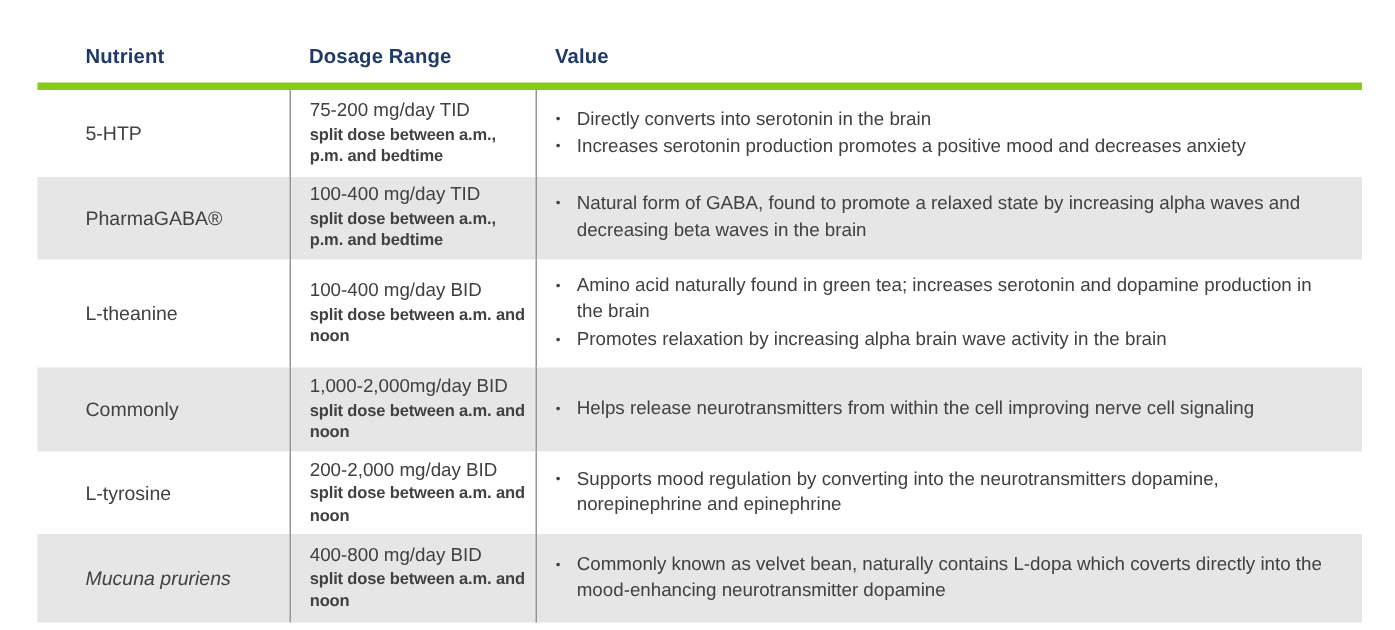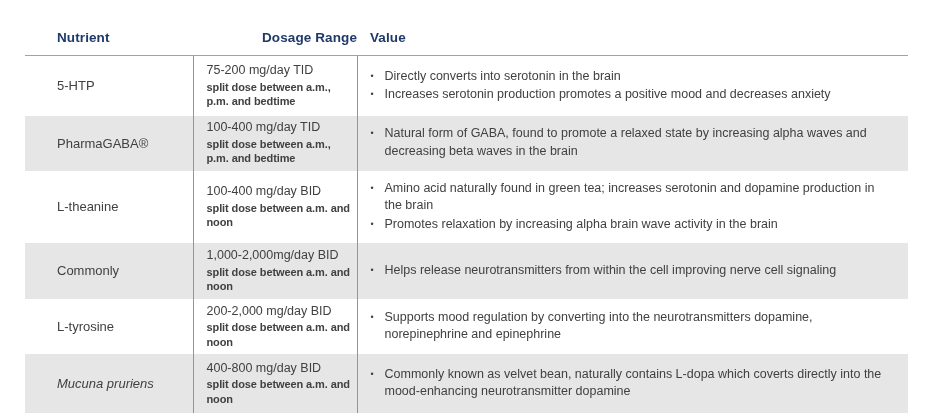--- a/index.html
+++ b/index.html
@@ -23,26 +23,26 @@
   col.c2 { width: 164px; }
   col.c3 { width: 551px; }
 
   thead th {
     text-align: left;
     vertical-align: bottom;
     font-size: 13.5px;
     font-weight: bold;
     color: #1f3968;
     padding: 2px 0 10px 0;
-    border-bottom: 1px solid #84cc16;
+    border-bottom: 5px solid #84cc16;
     letter-spacing: 0.1px;
     margin-top: 32px;
   }
   thead th.h-nutrient { padding-left: 32px; }
-  thead th.h-dosage   { padding-left: 13px; text-align: right; }
+  thead th.h-dosage   { padding-left: 13px; }
   thead th.h-value    { padding-left: 13px; }
 
   tbody tr.shaded { background: #e6e6e7; }
   tbody td {
     vertical-align: middle;
     color: #414042;
     font-size: 12.5px;
   }
   td.col-nutrient { padding-left: 32px; padding-right: 8px; }
   td.col-dosage   {

